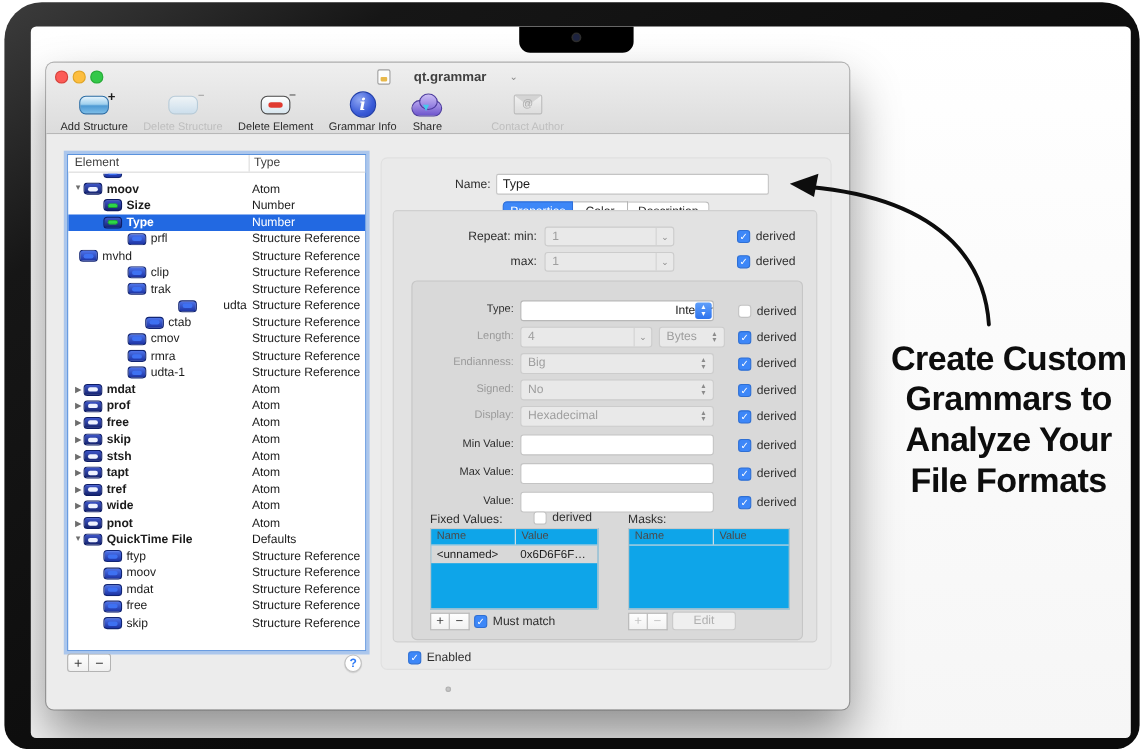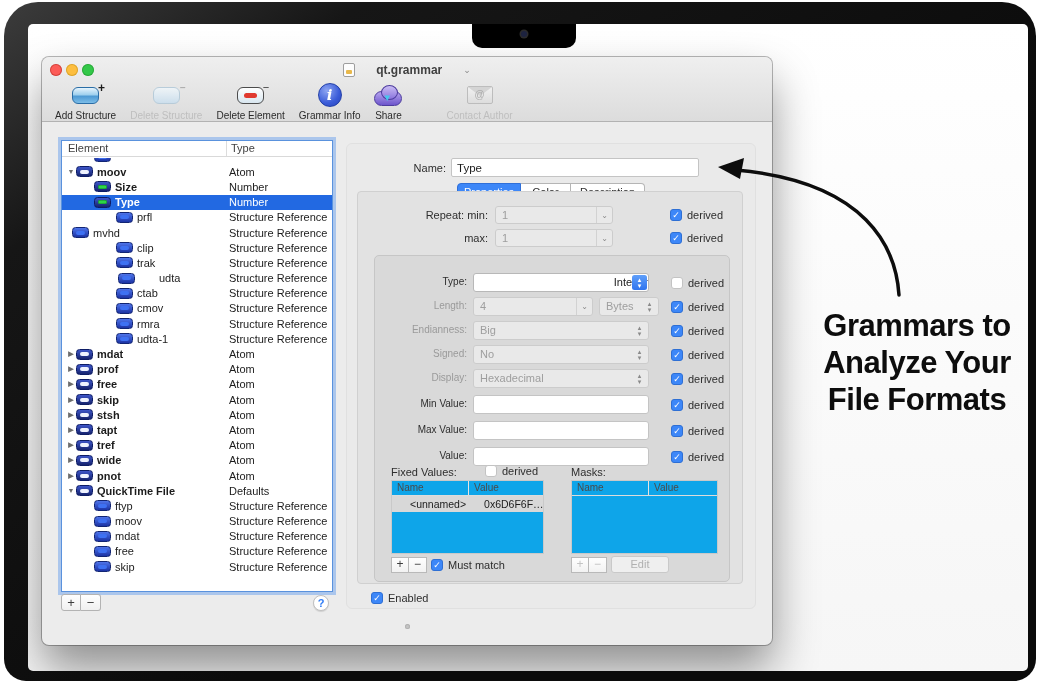--- a/index.html
+++ b/index.html
@@ -142,21 +142,21 @@
   .cb-box.checked { background:#3d87f8; border-color:#2e6fd4; }
   .cb-label { font-size:11px; color:#2e2e2e; white-space:nowrap; }
 
   .sect-label { position:absolute; top:210px; font-size:11px; color:#2e2e2e; }
   .mini-table { position:absolute; top:224px; height:74px; background:#0ea5e9; border:1px solid #c9c9c9; font-size:10px; }
   .mt-header { height:15px; border-bottom:1px solid #dcdcdc; display:flex; color:#4a4a4a; }
   .mt-c1 { width:76px; padding:1px 0 0 5px; }
   .mt-c2 { flex:1; padding:1px 0 0 5px; border-left:1px solid #e4e4e4; }
   .mt-row { height:16px; display:flex; font-size:10.5px; color:#1c1c1c; }
   .mt-row.sel { background:#d8d8d8; }
-  .mt-row .mt-c1, .mt-row .mt-c2 { padding-top:2px; border-left:none;margin-left:13px; }
+  .mt-row .mt-c1, .mt-row .mt-c2 { padding-top:2px; border-left:none; }
   .mini-btns { position:absolute; top:301px; display:flex; }
   .mini-btn { width:18px; height:16px; border:1px solid #b9b9b9; background:linear-gradient(#fefefe,#f2f2f2);
               font-size:12px; line-height:13px; text-align:center; color:#3c3c3c; }
   .mini-btn + .mini-btn { border-left:none; }
   .mini-btn.dim { color:#c4c4c4; }
   .edit-btn { position:absolute; left:236px; top:300px; width:58px; height:17px; border:1px solid #c9c9c9;
               border-radius:3px; background:#efefef; color:#b0b0b0; font-size:11px; text-align:center; line-height:15px; }
   .splitter-dot { position:absolute; left:363px; top:567px; width:5px; height:5px; border-radius:50%;
                   background:#c4c4c4; box-shadow:inset 0 0 0 1px #b2b2b2; }
 
@@ -309,31 +309,31 @@
                 <div class="tr-name" style="padding-left: 44px;">
                   <span class="tr-tri"></span>
                   <span class="atom-icon child">
                     <span class="pill blue"></span>
                   </span>
                   <span>trak</span>
                 </div>
                 <div class="tr-type">Structure Reference</div>
               </div>
               <div class="tree-row">
-                <div class="tr-name" style="padding-left: 26px; gap: 20px;">
+                <div class="tr-name" style="padding-left: 70px; gap: 20px;">
                   <span class="tr-tri"></span>
                   <span class="atom-icon child">
                     <span class="pill blue"></span>
                   </span>
                   <span>udta</span>
                 </div>
                 <div class="tr-type">Structure Reference</div>
               </div>
               <div class="tree-row">
-                <div class="tr-name" style="padding-left: 44px;">
+                <div class="tr-name" style="padding-left: 60px;">
                   <span class="tr-tri"></span>
                   <span class="atom-icon child">
                     <span class="pill blue"></span>
                   </span>
                   <span>ctab</span>
                 </div>
                 <div class="tr-type">Structure Reference</div>
               </div>
               <div class="tree-row">
                 <div class="tr-name" style="padding-left: 44px;">
@@ -689,20 +689,21 @@
           </div>
 
         <div class="splitter-dot"></div>
       </div>
 
       <svg class="arrow-svg" viewBox="0 0 1000 647">
         <path d="M 871 271 C 868 225 840 158 708 146" fill="none" stroke="#0d0d0d" stroke-width="3.5" stroke-linecap="round"></path>
         <polygon points="690,143 716,134 712,155" fill="#0d0d0d"></polygon>
       </svg>
       <div class="annotation-text">
+        <div>Create Custom</div>
         <div>Grammars to</div>
         <div>Analyze Your</div>
         <div>File Formats</div>
       </div>
 
       <div class="notch">
         <div class="camera"></div>
       </div>
     </div>
   </div>

